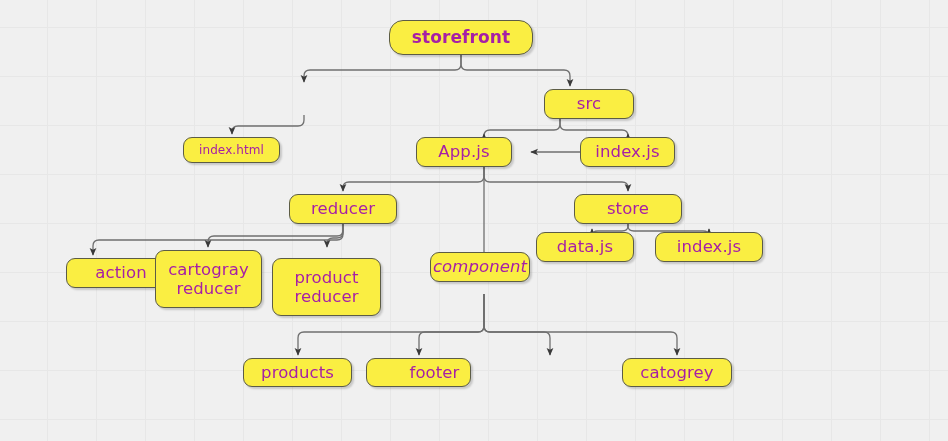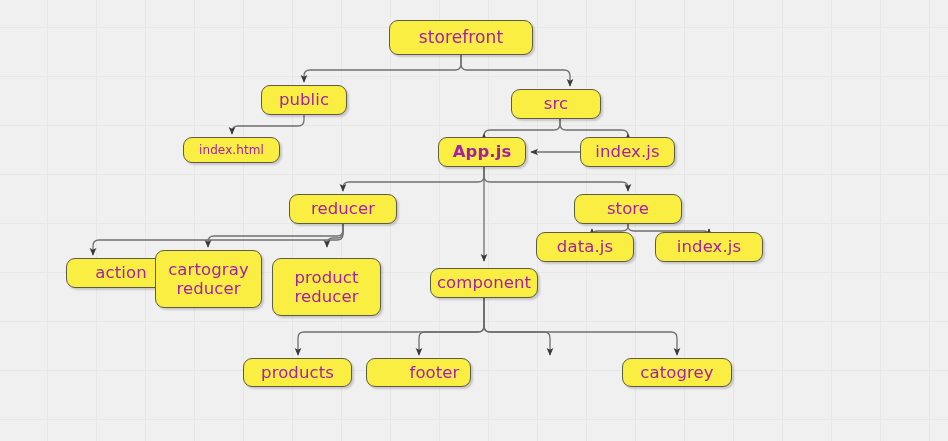--- a/index.html
+++ b/index.html
@@ -45,22 +45,23 @@
     justify-content: center;
     text-align: center;
     line-height: 1.18;
     font-size: 16.5px;
     letter-spacing: 0.1px;
     box-shadow: 2px 2px 2px rgba(0,0,0,0.17);
     white-space: pre-line;
     padding: 0 4px;
   }
   .node.root {
-    font-weight: normal;
+    font-weight: bold;
     font-size: 17px;
+    border-radius: 14px;
   }
   .node.small {
     font-size: 12px;
   }
 </style>
 </head>
 <body>
 
 <div id="canvas">
 
@@ -94,32 +95,31 @@
       <path d="M343,224 L343,232 Q343,238 337,238 L333,238 Q327,238 327,244 L327,247"></path>
 
       <path d="M484,294 L484,326 Q484,332 478,332 L304,332 Q298,332 298,338 L298,355"></path>
       <path d="M484,294 L484,326 Q484,332 478,332 L425,332 Q419,332 419,338 L419,355"></path>
       <path d="M484,294 L484,326 Q484,332 490,332 L544,332 Q550,332 550,338 L550,355"></path>
       <path d="M484,294 L484,326 Q484,332 490,332 L671,332 Q677,332 677,338 L677,355"></path>
     </g>
   </svg>
 
   <div class="node root" style="left:389px;top:20px;width:144px;height:35px;">storefront</div>
-  <div class="node" style="left:261px;top:85px;width:86px;height:30px;">public</div>
-  <div class="node" style="left:511px;top:89px;width:90px;height:30px;">src</div>
+  <div class="node" style="left:544px;top:89px;width:90px;height:30px;">src</div>
   <div class="node small" style="left:183px;top:137px;width:97px;height:26px;text-align:right;">index.html</div>
-  <div class="node" style="left:438px;top:137px;width:88px;height:30px;font-weight:bold;">App.js</div>
+  <div class="node" style="left:416px;top:137px;width:96px;height:30px;">App.js</div>
   <div class="node" style="left:580px;top:137px;width:95px;height:30px;">index.js</div>
   <div class="node" style="left:289px;top:194px;width:108px;height:30px;">reducer</div>
   <div class="node" style="left:574px;top:194px;width:108px;height:30px;">store</div>
   <div class="node" style="left:536px;top:232px;width:98px;height:30px;">data.js</div>
   <div class="node" style="left:655px;top:232px;width:108px;height:30px;">index.js</div>
   <div class="node" style="left:38px;top:258px;width:110px;height:30px;margin-left:28px;">action</div>
   <div class="node" style="left:155px;top:250px;width:107px;height:58px;">cartogray
 reducer</div>
   <div class="node" style="left:272px;top:258px;width:109px;height:58px;">product
 reducer</div>
-  <div class="node" style="left:430px;top:268px;width:108px;height:30px;">component</div>
+  <div class="node" style="left:430px;top:252px;width:100px;height:30px;font-style:italic;">component</div>
   <div class="node" style="left:243px;top:358px;width:109px;height:29px;">products</div>
   <div class="node" style="left:366px;top:358px;width:105px;height:29px;padding-left:36px;">footer</div>
   <div class="node" style="left:622px;top:358px;width:110px;height:29px;">catogrey</div>
 
 </div>
 
 </body></html>

